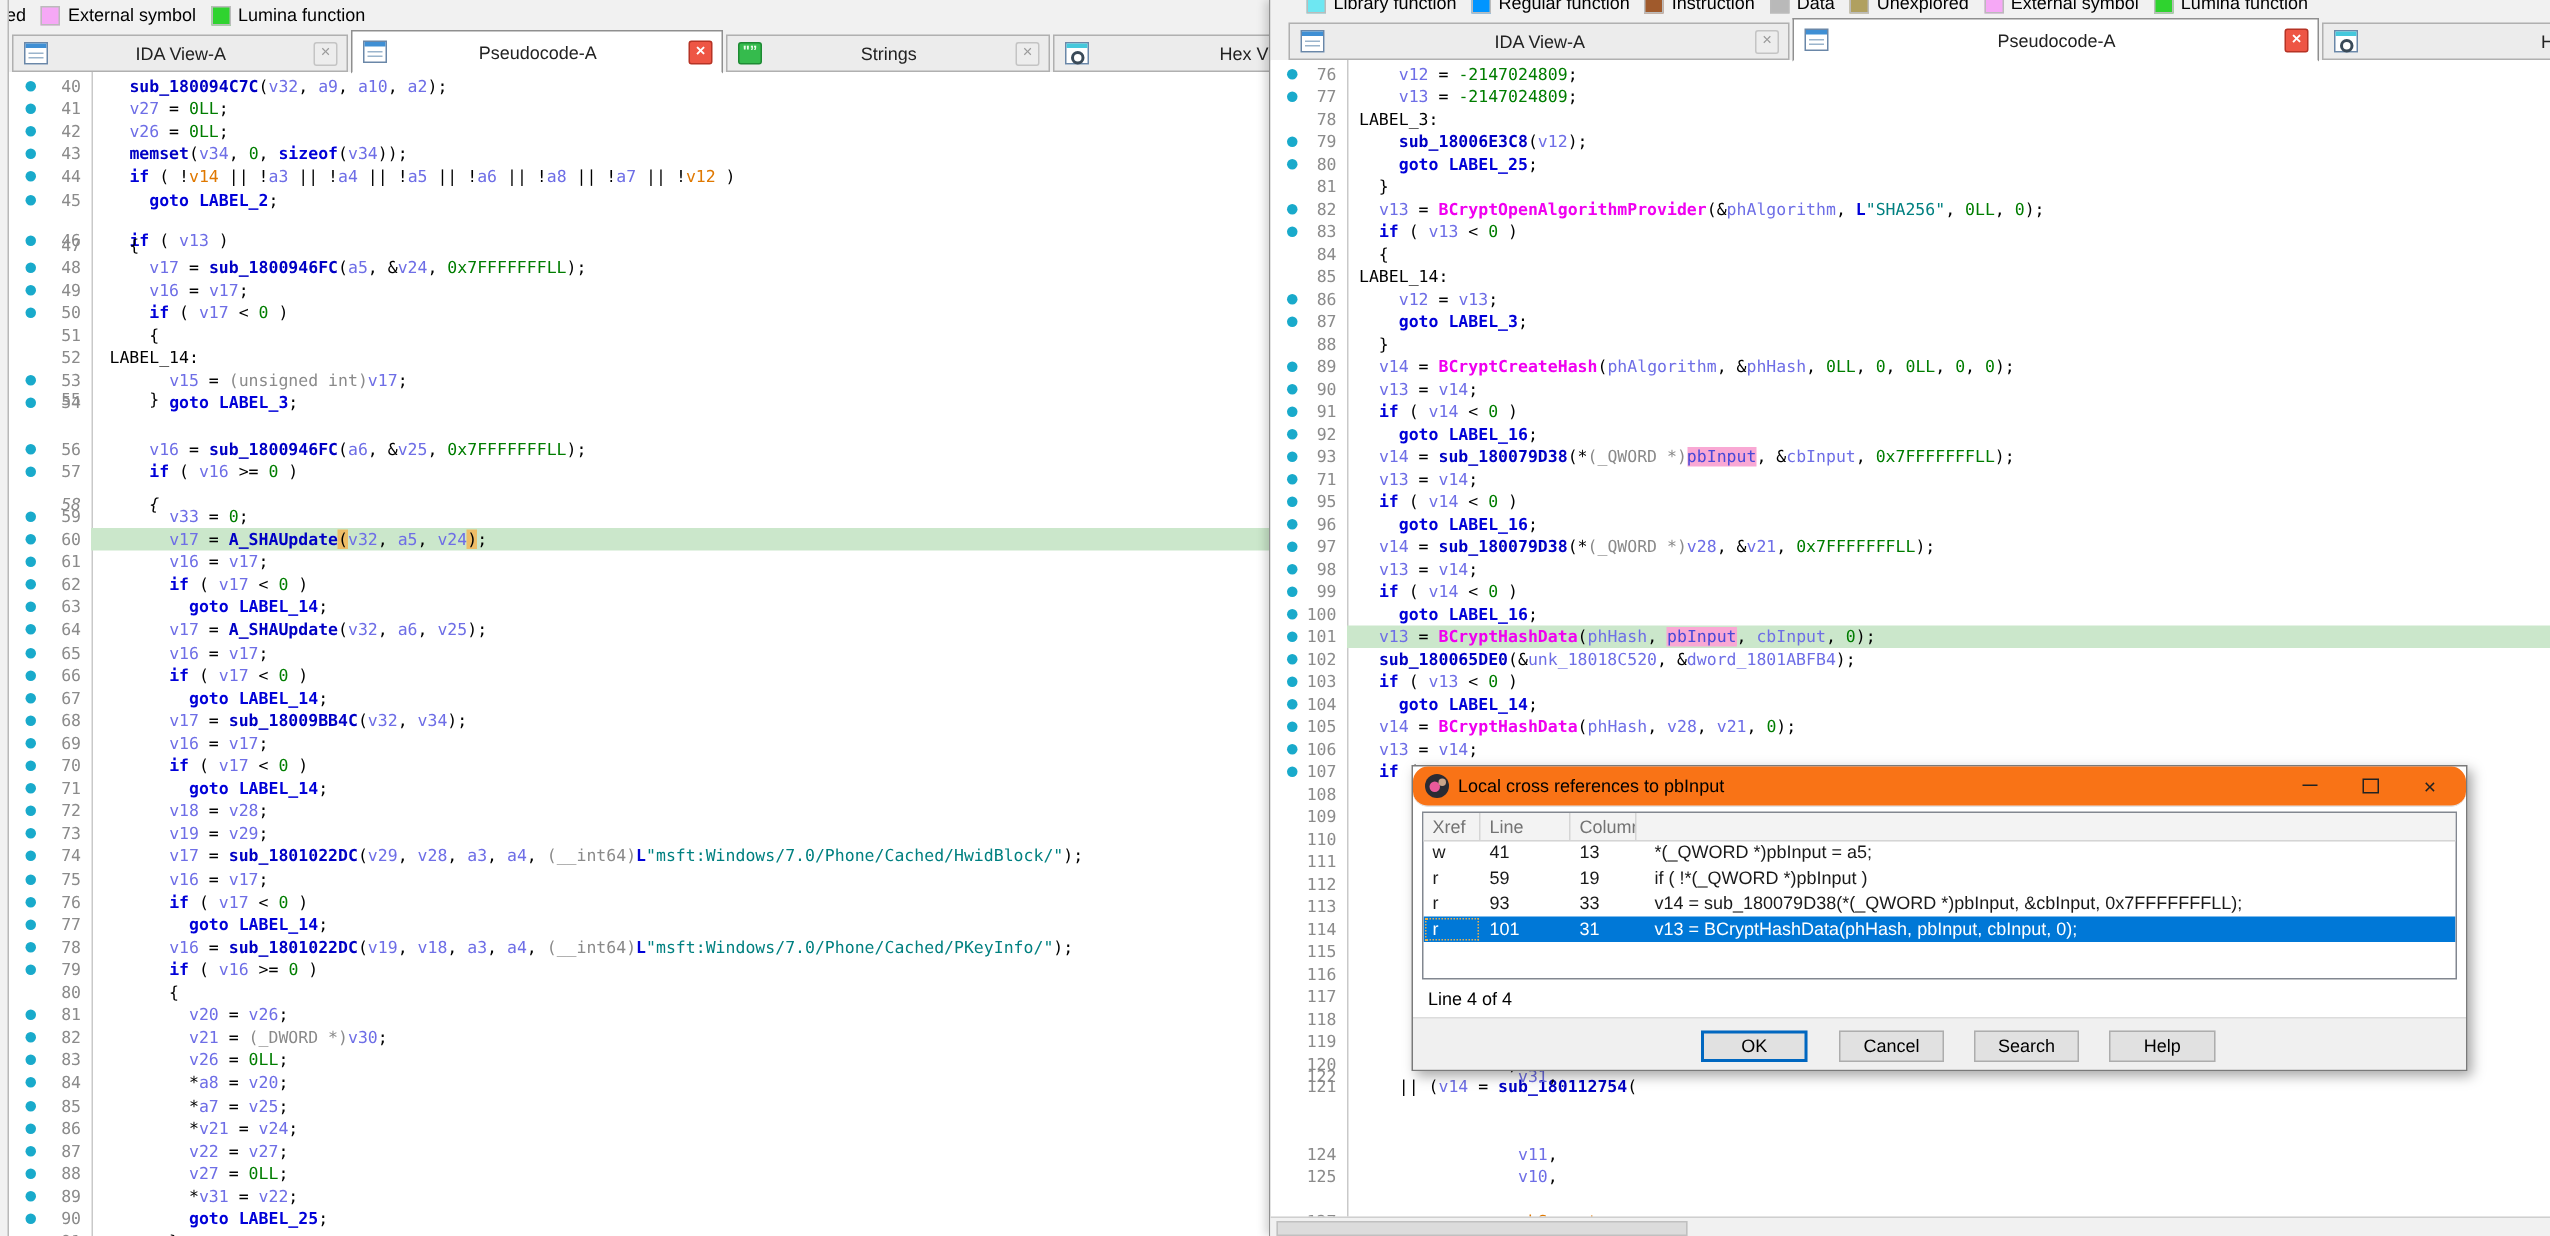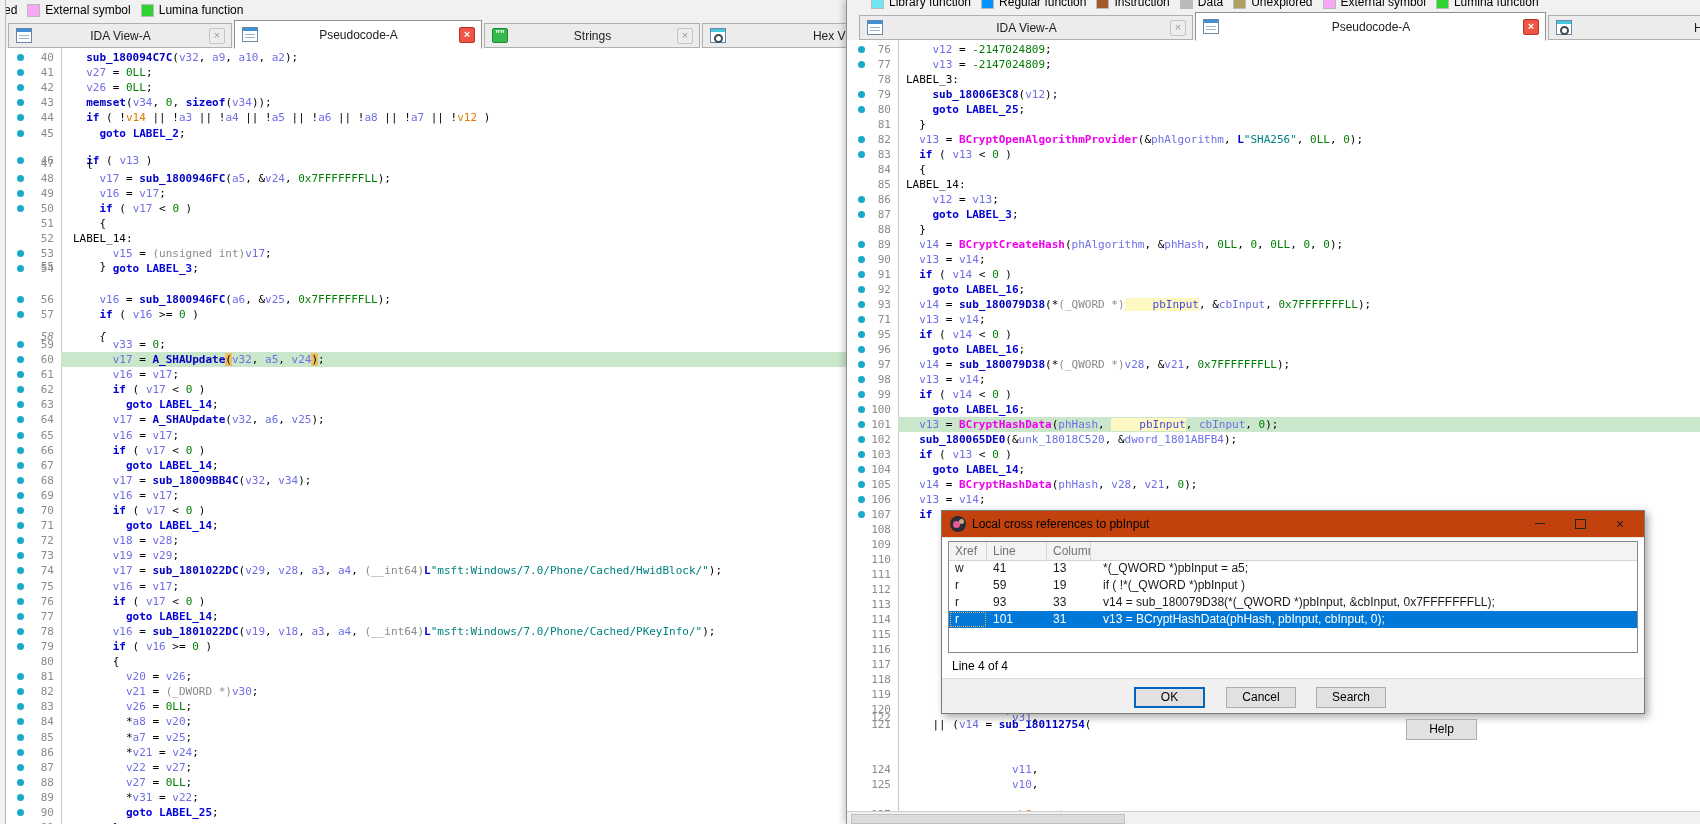--- a/index.html
+++ b/index.html
@@ -50,27 +50,27 @@
   
   .c-p{color:#000;}
   .c-k{color:#0000d8;font-weight:600;}
   .c-f{color:#0000c4;font-weight:700;}
   .c-x{color:#f000f0;font-weight:700;}
   .c-v{color:#6e6ee6;}
   .c-o{color:#df7800;}
   .c-n{color:#007d00;}
   .c-s{color:#008080;}
   .c-t{color:#8a8a8a;}
-  .c-hy{color:#4848d8;background:#fef9c3;padding-left:28px;}
+  .c-hy{color:#4848d8;background:#f9a8d4;}
   .c-pm{color:#000;background:#eebd66;}
   
   #xref-dialog{position:absolute;left:941px;top:510px;width:702px;height:202px;background:#fff;
     border:1px solid #7a7a7a;box-shadow:3px 3px 8px rgba(0,0,0,.35);z-index:50;font-size:12px;}
-  .dlg-title{position:absolute;left:0;right:0;top:0;height:26px;background:#c2410c;
-    border-bottom:1px solid #e3e3e3;display:flex;align-items:center;}
+  .dlg-title{position:absolute;left:0;right:0;top:0;height:26px;background:#f97316;
+    border-bottom:1px solid #e3e3e3;display:flex;align-items:center;border-radius:10px;}
   .dlg-title .dtext{margin-left:6px;color:#000;}
   .dlg-ico{width:16px;height:16px;margin-left:8px;border-radius:50%;background:#2b2b33;position:relative;flex:none;}
   .dlg-ico::before{content:"";position:absolute;left:3px;top:5px;width:7px;height:7px;border-radius:50%;background:#e85a9a;}
   .dlg-ico::after{content:"";position:absolute;right:2px;top:3px;width:5px;height:5px;border-radius:50%;background:#caa58a;}
   .dlg-ctl{position:absolute;top:0;width:36px;height:25px;display:flex;align-items:center;justify-content:center;color:#222;}
   .glyph-min{width:10px;height:1px;background:#222;}
   .glyph-max{width:9px;height:8px;border:1px solid #222;}
   .glyph-x{font-size:14px;line-height:14px;}
   .dlg-table{position:absolute;left:6px;top:30px;width:690px;height:112px;border:1px solid #828790;
     box-sizing:border-box;background:#fff;overflow:hidden;}
@@ -320,15 +320,15 @@
         <div class="td" style="left: 38px; width: 60px;">101</div>
         <div class="td" style="left: 98px; width: 44px;">31</div>
         <div class="td" style="left: 142px; width: 546px; padding-left: 12px;">v13 = BCryptHashData(phHash, pbInput, cbInput, 0);</div>
       </div>
     </div>
   <div class="dlg-status">Line 4 of 4</div>
   <div class="dlg-btnbar" id="dlgbtns">
       <div class="dbtn focus" style="left: 192px; width: 71px;">OK</div>
       <div class="dbtn" style="left: 284px; width: 70px;">Cancel</div>
       <div class="dbtn" style="left: 374px; width: 70px;">Search</div>
-      <div class="dbtn" style="left: 464px; width: 71px; margin-top: 32px;">Help</div>
+      <div class="dbtn" style="left: 464px; width: 71px;">Help</div>
     </div>
 </div>
 
 </body></html>

